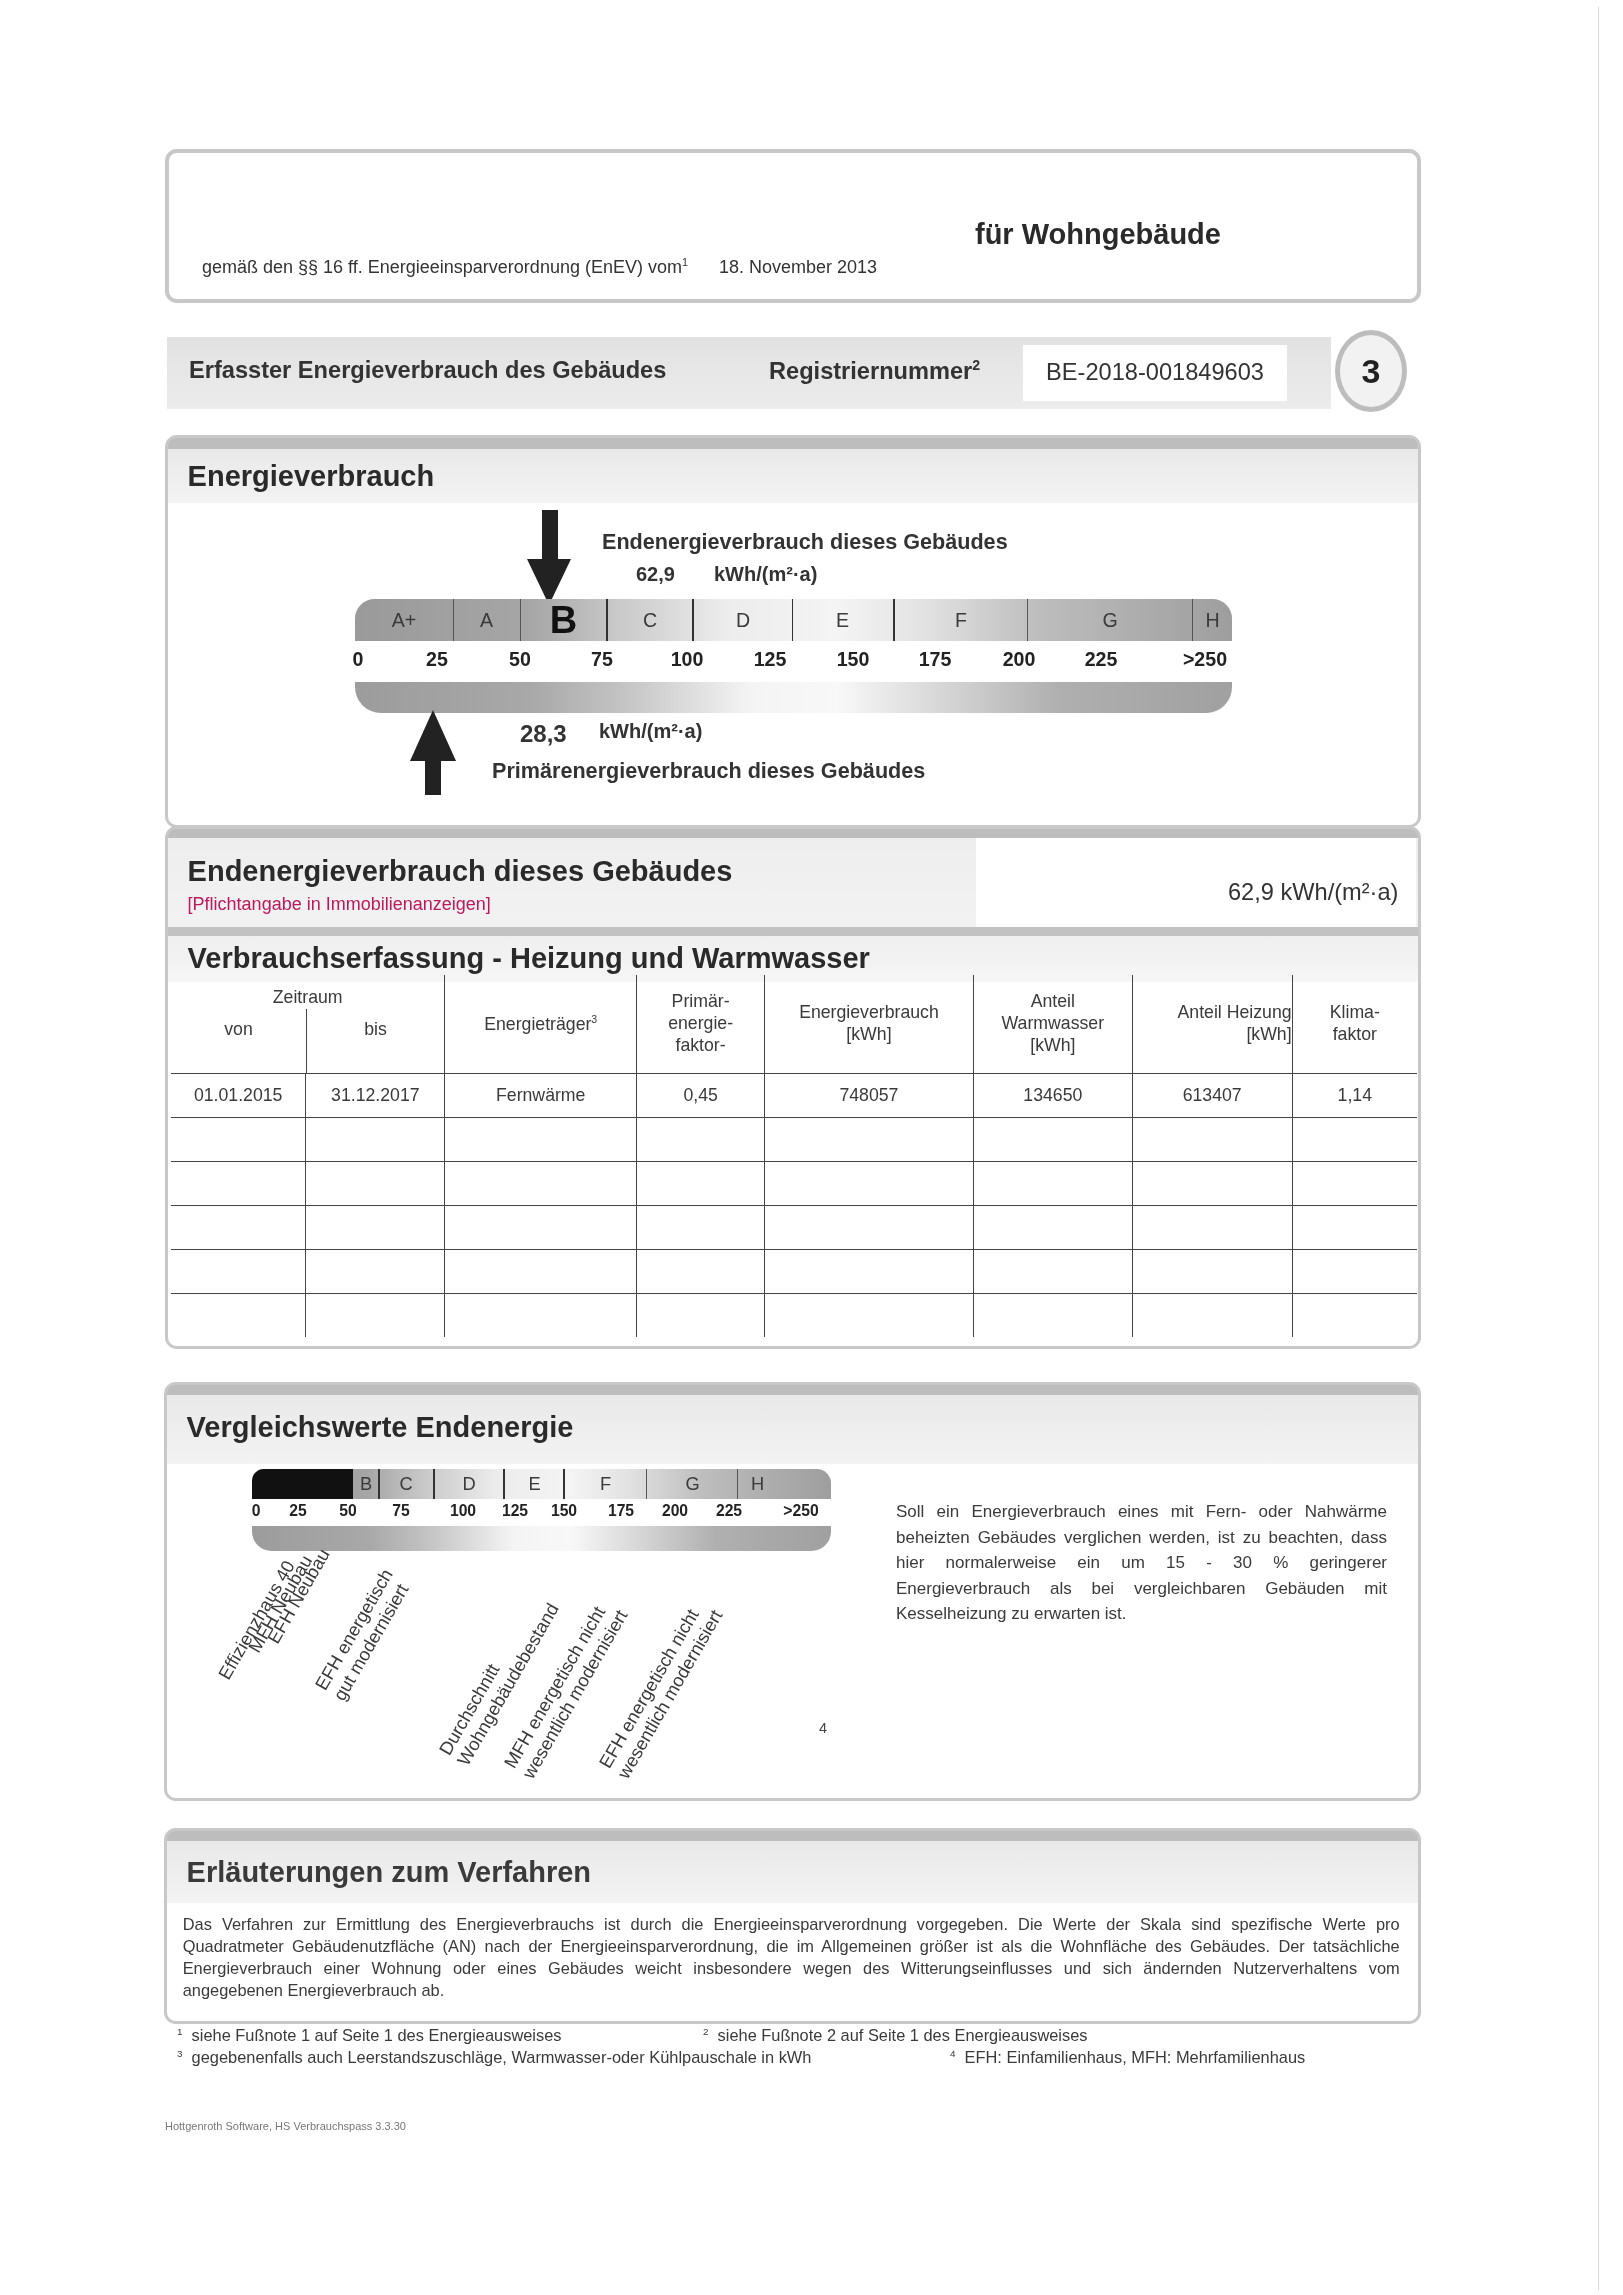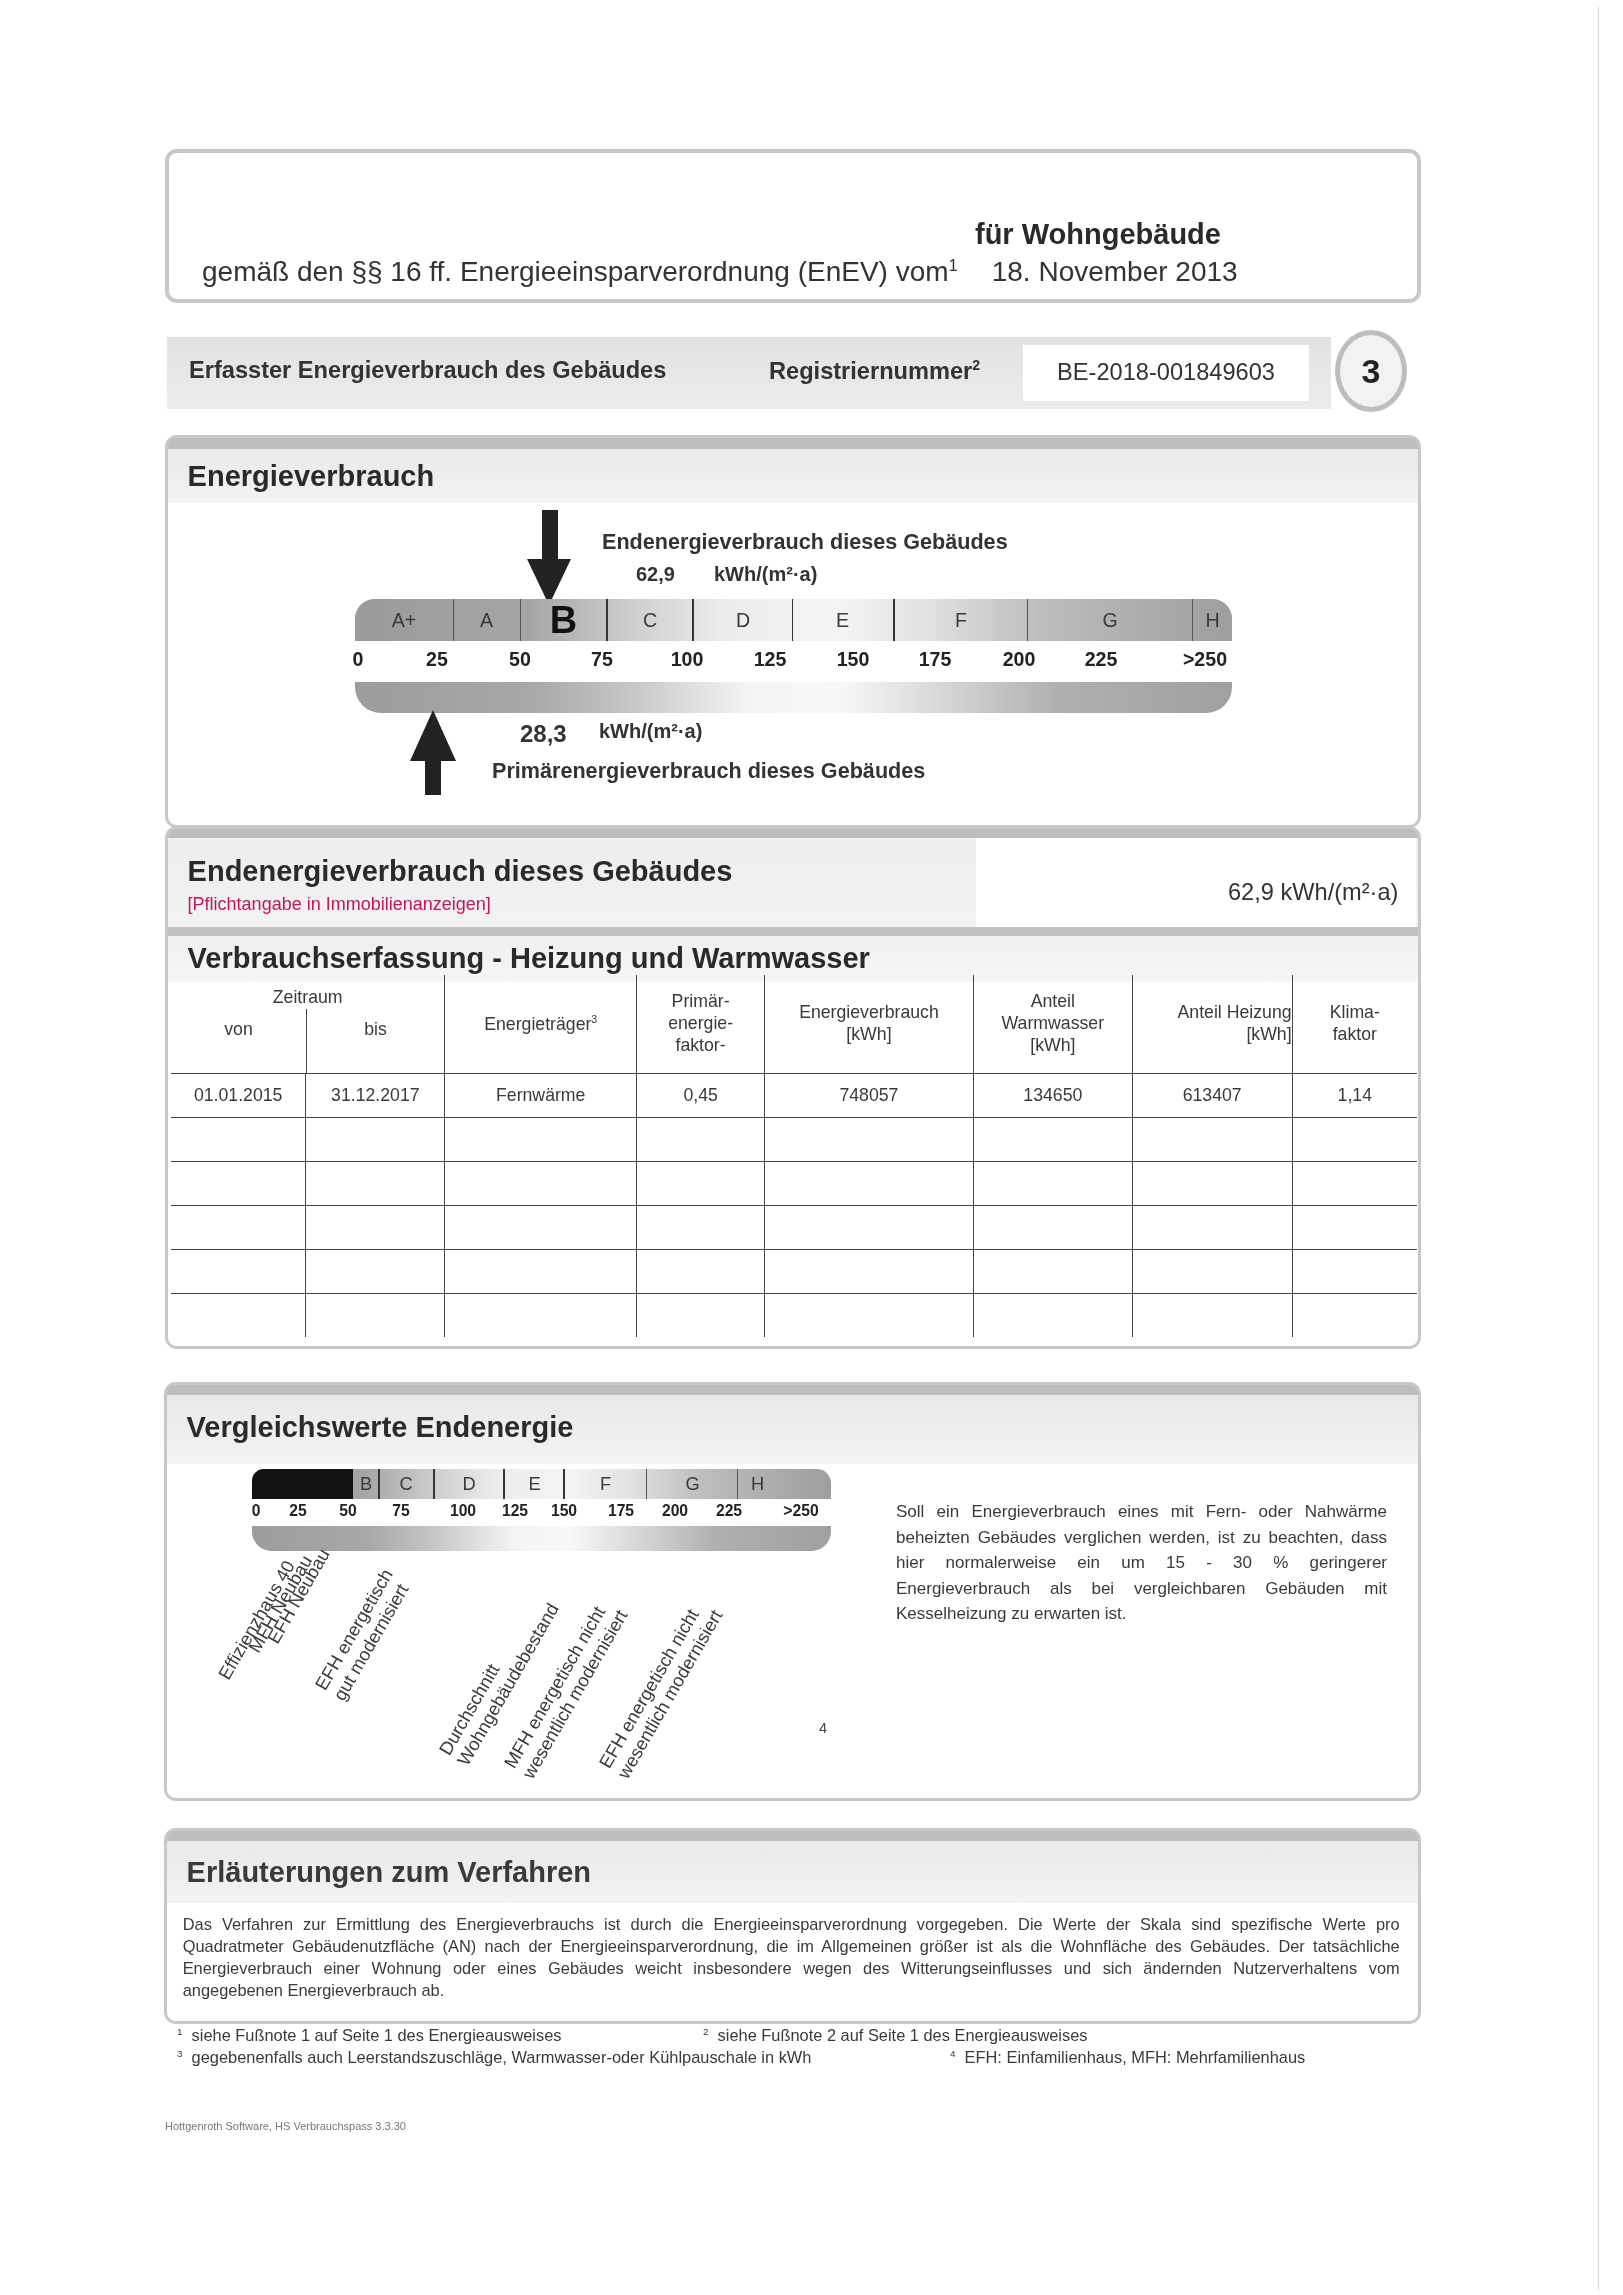--- a/index.html
+++ b/index.html
@@ -21,32 +21,32 @@
   table.grid td { border: 1.3px solid #444; text-align: center; vertical-align: middle; font-size: 17.7px; color: #3a3a3a; padding: 0; }
   .justify { text-align: justify; text-align-last: left; }
   .rot-label { position: absolute; transform-origin: left bottom; transform: rotate(-60deg); font-size: 18.3px; color: #3a3a3a; white-space: nowrap; line-height: 21px; }
   sup { font-size: 60%; }
 </style>
 </head>
 <body>
 
 <div class="panel" style="left:165px; top:149px; width:1256px; height:154px; border-width:4.6px;">
   <div class="abs" style="left:806px; top:65px; font-size:29px; font-weight:bold; color:#2a2a2a;">für Wohngebäude</div>
-  <div class="abs" style="left:33px; top:103px; font-size:28px; color:#333; white-space:nowrap;">
+  <div class="abs" style="left:33px; top:103px; font-size:18px; color:#333; white-space:nowrap;">
     <span>gemäß den §§ 16 ff. Energieeinsparverordnung (EnEV) vom</span><sup>1</sup>
     <span style="margin-left:26px;">18. November 2013</span>
   </div>
 </div>
 
 <div class="abs" style="left:167px; top:337px; width:1164px; height:72px; background:linear-gradient(#e2e2e2,#ececec);">
   <div class="abs" style="left:22px; top:19.6px; font-size:23.6px; font-weight:bold; color:#333; white-space:nowrap;">Erfasster Energieverbrauch des Gebäudes</div>
   <div class="abs" style="left:602px; top:19.6px; font-size:23.6px; font-weight:bold; color:#333; white-space:nowrap;">
     <span>Registriernummer</span><sup>2</sup>
   </div>
-  <div class="abs" style="left:856px; top:7.9px; width:286px; height:56px; background:#fff; font-size:23.6px; color:#333; display:flex; align-items:center; justify-content:center;">BE-2018-001849603</div>
+  <div class="abs" style="left:856px; top:7.9px; width:264px; height:56px; background:#fff; font-size:23.6px; color:#333; display:flex; align-items:center; justify-content:center;">BE-2018-001849603</div>
 </div>
 <div class="abs" style="left:1335px; top:330px; width:72px; height:82px; border:5.2px solid #bdbdbd; border-radius:50%; background:#f2f2f2; box-sizing:border-box; font-size:34px; font-weight:bold; color:#222; display:flex; align-items:center; justify-content:center;">3</div>
 
 <div class="panel" style="left:165px; top:435px; width:1256px; height:393px;">
   <div class="panel-head" style="height:65px;"></div>
   <div class="h2" style="left:19.6px; top:22px;">Energieverbrauch</div>
 </div>
 
 <div class="abs" style="left:542px; top:510px; width:15.7px; height:52px; background:#222;"></div>
 <div class="abs" style="left:527px; top:559px; width:0; height:0; border-left:22px solid transparent; border-right:22px solid transparent; border-top:46px solid #222;"></div>

